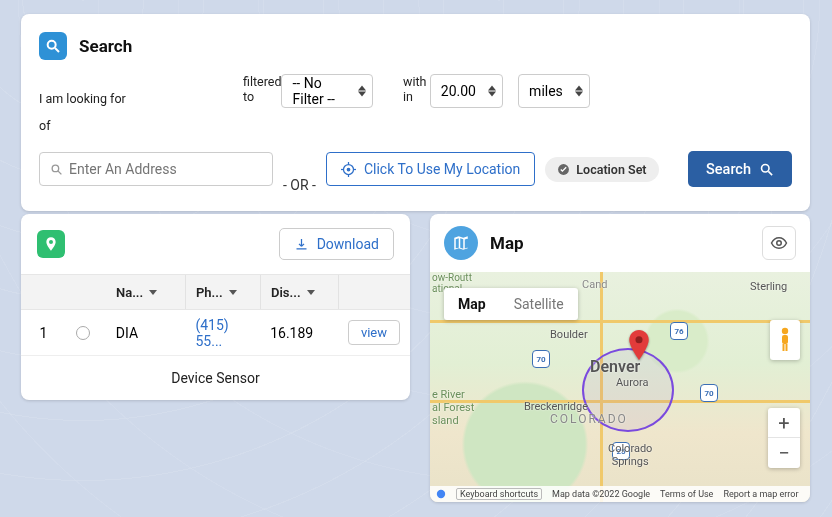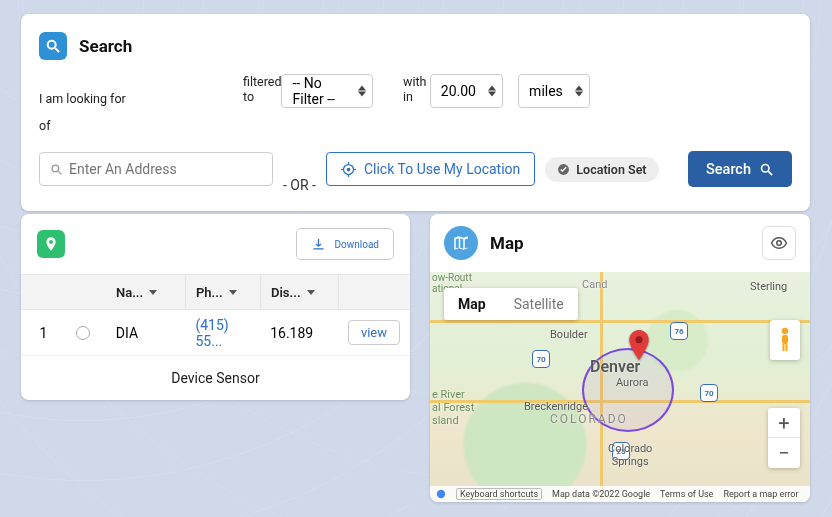--- a/index.html
+++ b/index.html
@@ -50,21 +50,21 @@
     height:36px; background:#2b5fa3; color:#fff; border:none; border-radius:5px;
     padding:0 18px; font-size:14.5px; font-weight:500; display:flex; align-items:center; gap:8px; cursor:pointer;
     margin-left:auto;
   }
 
   
   .results-panel { left:21px; top:214px; width:389px; padding:0; }
   .results-header { padding:14px 16px; display:flex; align-items:center; gap:12px; }
   .download-btn {
     margin-left:auto; border:1px solid #ccc; border-radius:5px; height:32px;
-    padding:0 14px; display:flex; align-items:center; gap:8px; font-size:10px;
+    padding:0 14px; display:flex; align-items:center; gap:8px; font-size:14px;
     color:#2e6fc9; background:#fff; cursor:pointer;
   }
 
   .table-head { display:flex; background:#f3f3f3; border-top:1px solid #e6e6e6; border-bottom:1px solid #e6e6e6; height:36px; align-items:stretch; }
   .th { display:flex; align-items:center; padding:0 10px; font-size:13px; font-weight:600; color:#222; border-right:1px solid #e2e2e2; gap:6px; }
   .th:first-child { width:60px; border-right:none; }
   .th.sel { width:40px; border-right:none; }
   .th.name { width:80px; }
   .th.phone { width:75px; }
   .th.dist { width:78px; }

